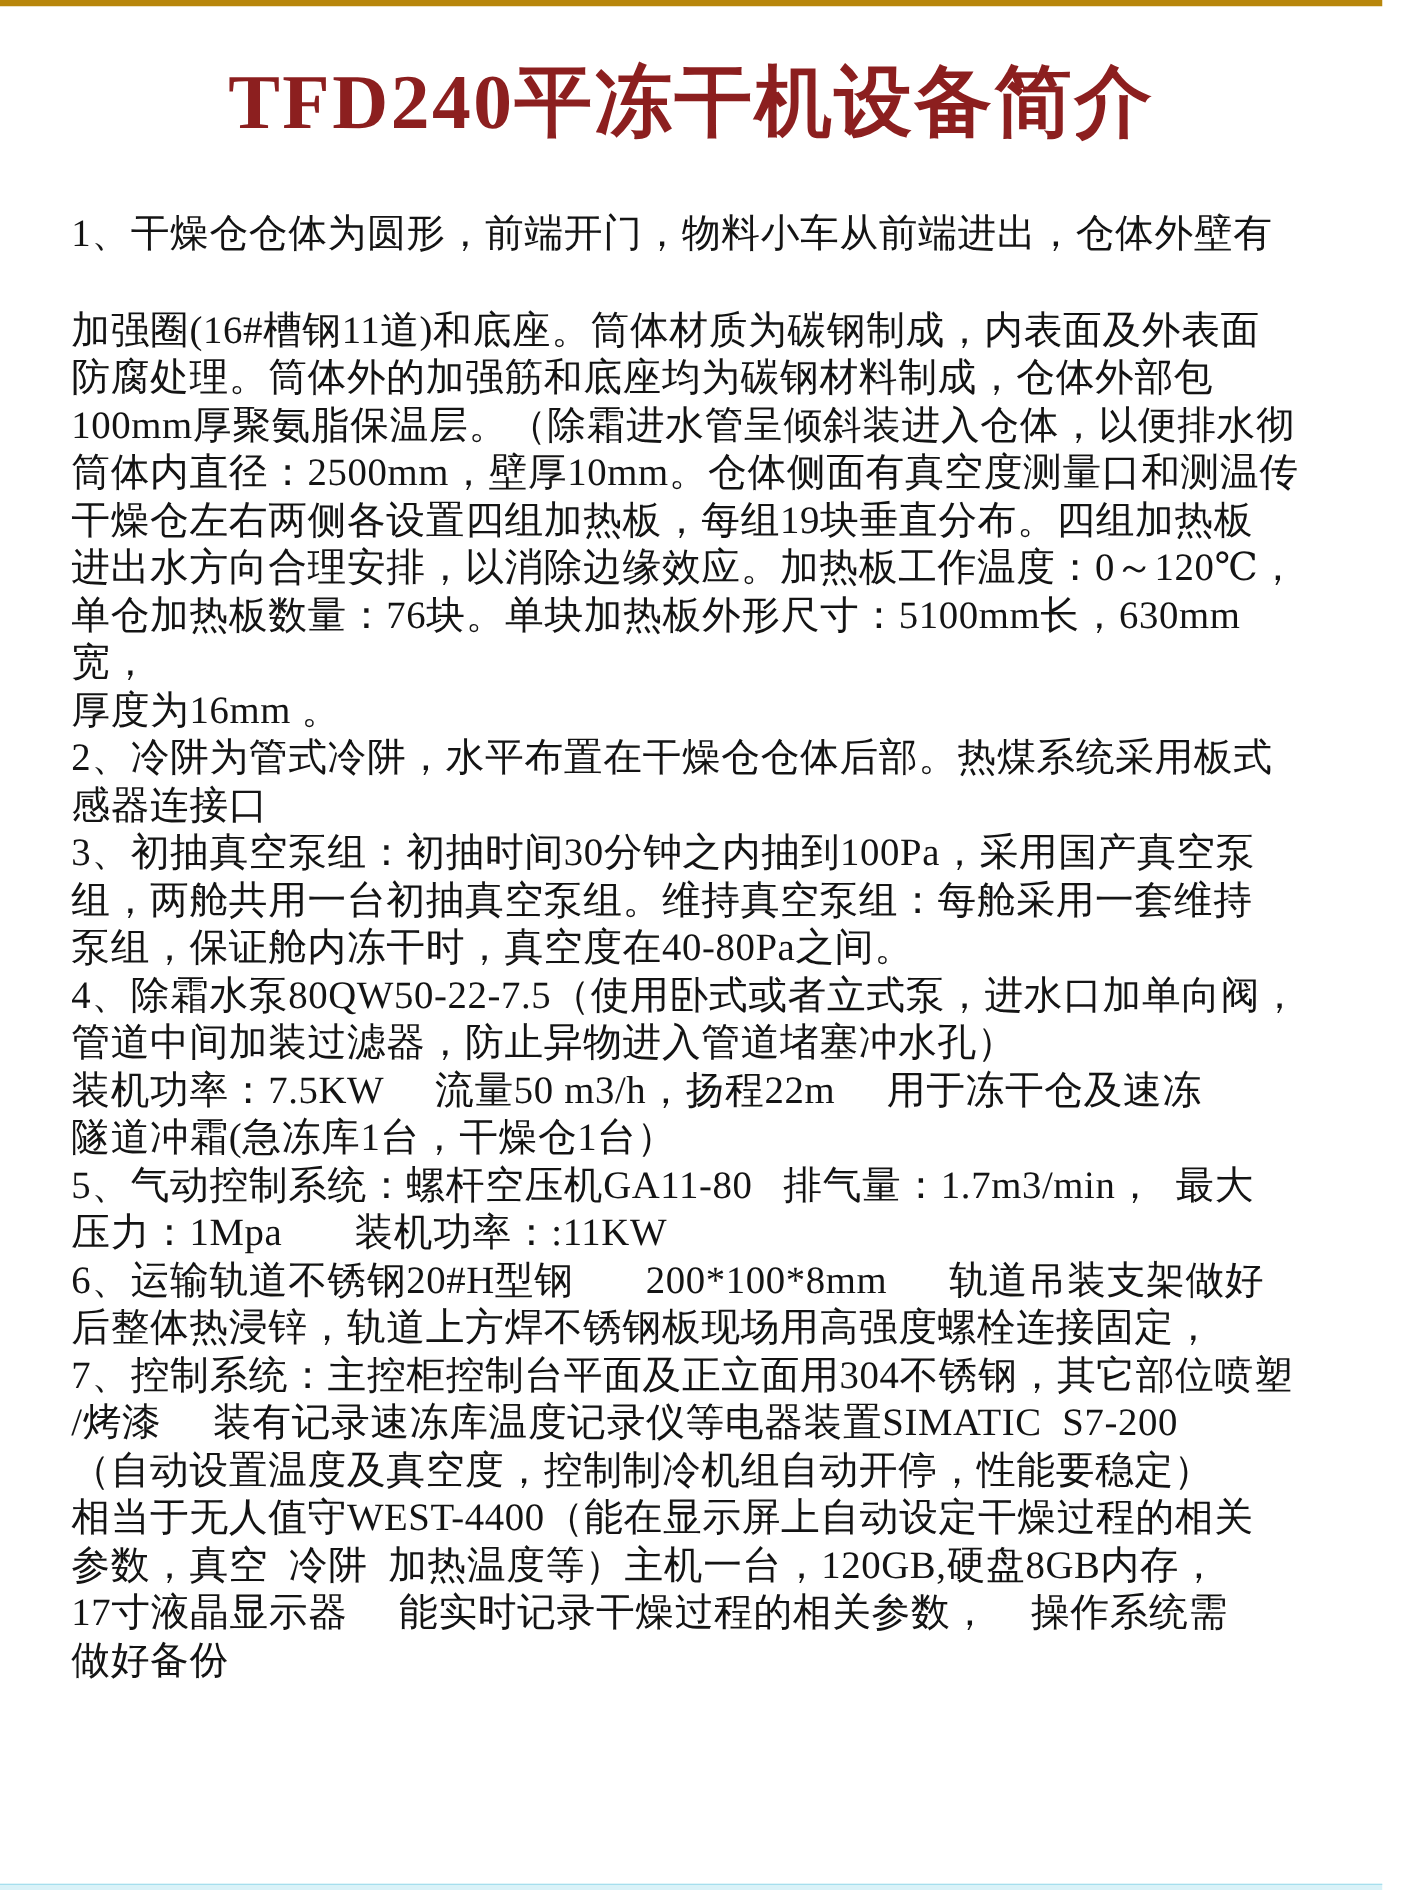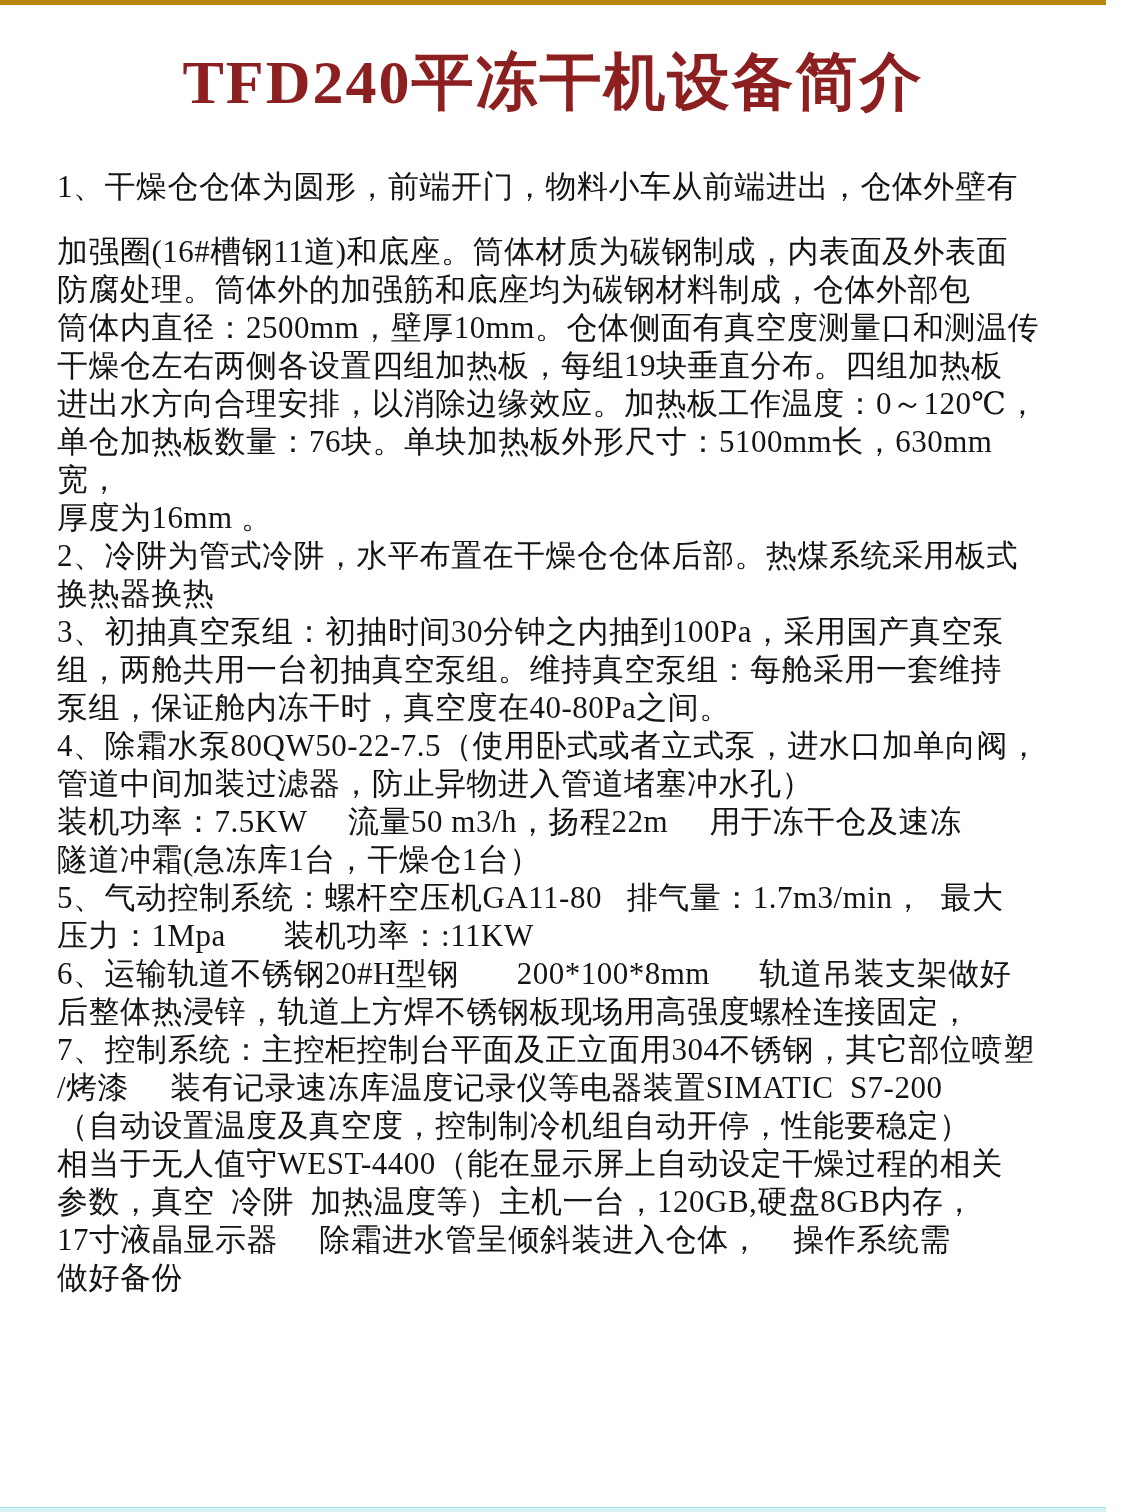--- a/index.html
+++ b/index.html
@@ -37,55 +37,56 @@
   .body-text {
     margin: 50px 56px 0 57px;
     color: #141414;
     font-size: 31px;
   }
   .line {
     line-height: 38px;
     white-space: pre-wrap;
     letter-spacing: 0.5px;
   }
-  .gap-after { margin-bottom: 27px; }
+  .gap-after { margin-bottom: 39px; }
 </style>
 </head>
 <body>
 
 <div class="page">
   <div class="top-bar"></div>
 
   <h1 class="title">TFD240平冻干机设备简介</h1>
 
   <div class="body-text">
     <div class="line gap-after">1、干燥仓仓体为圆形，前端开门，物料小车从前端进出，仓体外壁有</div>
     <div class="line">加强圈(16#槽钢11道)和底座。筒体材质为碳钢制成，内表面及外表面</div>
     <div class="line">防腐处理。筒体外的加强筋和底座均为碳钢材料制成，仓体外部包</div>
+    <div class="line">100mm厚聚氨脂保温层。（除霜进水管呈倾斜装进入仓体，以便排水彻</div>
     <div class="line">筒体内直径：2500mm，壁厚10mm。仓体侧面有真空度测量口和测温传</div>
     <div class="line">干燥仓左右两侧各设置四组加热板，每组19块垂直分布。四组加热板</div>
     <div class="line">进出水方向合理安排，以消除边缘效应。加热板工作温度：0～120℃，</div>
     <div class="line">单仓加热板数量：76块。单块加热板外形尺寸：5100mm长，630mm宽，</div>
     <div class="line">厚度为16mm 。</div>
     <div class="line">2、冷阱为管式冷阱，水平布置在干燥仓仓体后部。热煤系统采用板式</div>
-    <div class="line">换热器换热</div>
+    <div class="line">感器连接口</div>
     <div class="line">3、初抽真空泵组：初抽时间30分钟之内抽到100Pa，采用国产真空泵</div>
     <div class="line">组，两舱共用一台初抽真空泵组。维持真空泵组：每舱采用一套维持</div>
     <div class="line">泵组，保证舱内冻干时，真空度在40-80Pa之间。</div>
     <div class="line">4、除霜水泵80QW50-22-7.5（使用卧式或者立式泵，进水口加单向阀，</div>
     <div class="line">管道中间加装过滤器，防止异物进入管道堵塞冲水孔）</div>
     <div class="line">装机功率：7.5KW     流量50 m3/h，扬程22m     用于冻干仓及速冻</div>
     <div class="line">隧道冲霜(急冻库1台，干燥仓1台）</div>
     <div class="line">5、气动控制系统：螺杆空压机GA11-80   排气量：1.7m3/min，  最大</div>
     <div class="line">压力：1Mpa       装机功率：:11KW</div>
     <div class="line">6、运输轨道不锈钢20#H型钢       200*100*8mm      轨道吊装支架做好</div>
     <div class="line">后整体热浸锌，轨道上方焊不锈钢板现场用高强度螺栓连接固定，</div>
     <div class="line">7、控制系统：主控柜控制台平面及正立面用304不锈钢，其它部位喷塑</div>
     <div class="line">/烤漆     装有记录速冻库温度记录仪等电器装置SIMATIC  S7-200</div>
     <div class="line">（自动设置温度及真空度，控制制冷机组自动开停，性能要稳定）</div>
     <div class="line">相当于无人值守WEST-4400（能在显示屏上自动设定干燥过程的相关</div>
     <div class="line">参数，真空  冷阱  加热温度等）主机一台，120GB,硬盘8GB内存，</div>
-    <div class="line">17寸液晶显示器     除霜进水管呈倾斜装进入仓体，    操作系统需</div>
+    <div class="line">17寸液晶显示器     能实时记录干燥过程的相关参数，    操作系统需</div>
     <div class="line">做好备份</div>
   </div>
 
   <div class="bottom-bar"></div>
 </div>
 
 </body></html>

